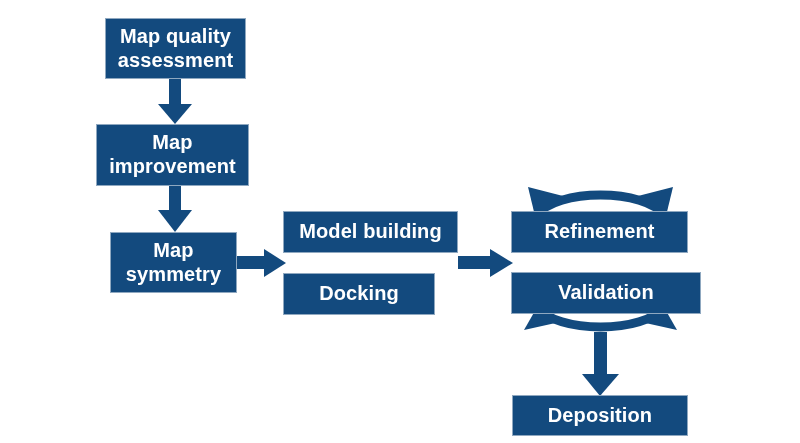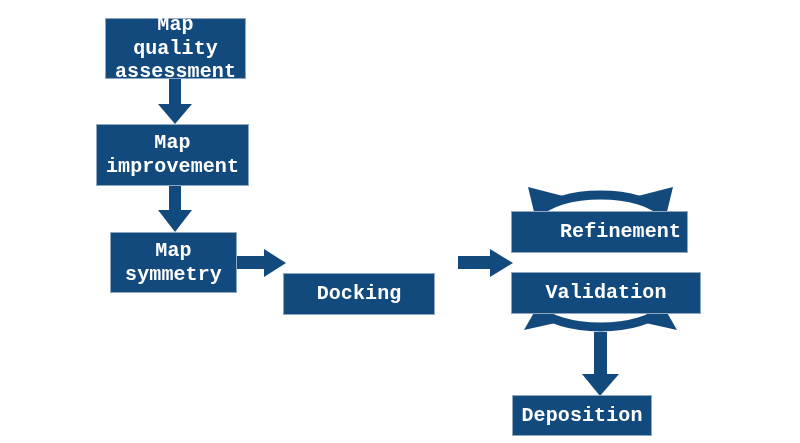--- a/index.html
+++ b/index.html
@@ -26,21 +26,20 @@
     display: flex;
     align-items: center;
     justify-content: center;
     text-align: center;
     font-weight: bold;
     font-size: 20px;
     line-height: 1.18;
     letter-spacing: 0.1px;
     padding: 0 6px;
     z-index: 3;
-    font-family: Liberation Mono, monospace;
   }
   .node-label {
     display: block;
     white-space: pre-line;
   }
   svg.arrows {
     position: absolute;
     left: 0;
     top: 0;
     width: 800px;
@@ -102,30 +101,33 @@
   <div class="node" style="left:96px; top:124px; width:153px; height:62px;">
     <span class="node-label">Map
 improvement</span>
   </div>
 
   <div class="node" style="left:110px; top:232px; width:127px; height:61px;">
     <span class="node-label">Map
 symmetry</span>
   </div>
 
+  <div class="node" style="left:283px; top:211px; width:175px; height:42px;">
+    <span class="node-label">Model building</span>
+  </div>
 
   <div class="node" style="left:283px; top:273px; width:152px; height:42px;">
     <span class="node-label">Docking</span>
   </div>
 
-  <div class="node" style="left:511px; top:211px; width:177px; height:42px;justify-content:flex-end;">
+  <div class="node" style="left:511px; top:211px; width:177px; height:42px;">
     <span class="node-label">Refinement</span>
   </div>
 
   <div class="node" style="left:511px; top:272px; width:190px; height:42px;">
     <span class="node-label">Validation</span>
   </div>
 
-  <div class="node" style="left:512px; top:395px; width:140px; height:41px;">
+  <div class="node" style="left:512px; top:395px; width:176px; height:41px;">
     <span class="node-label">Deposition</span>
   </div>
 
 </div>
 
 </body></html>

